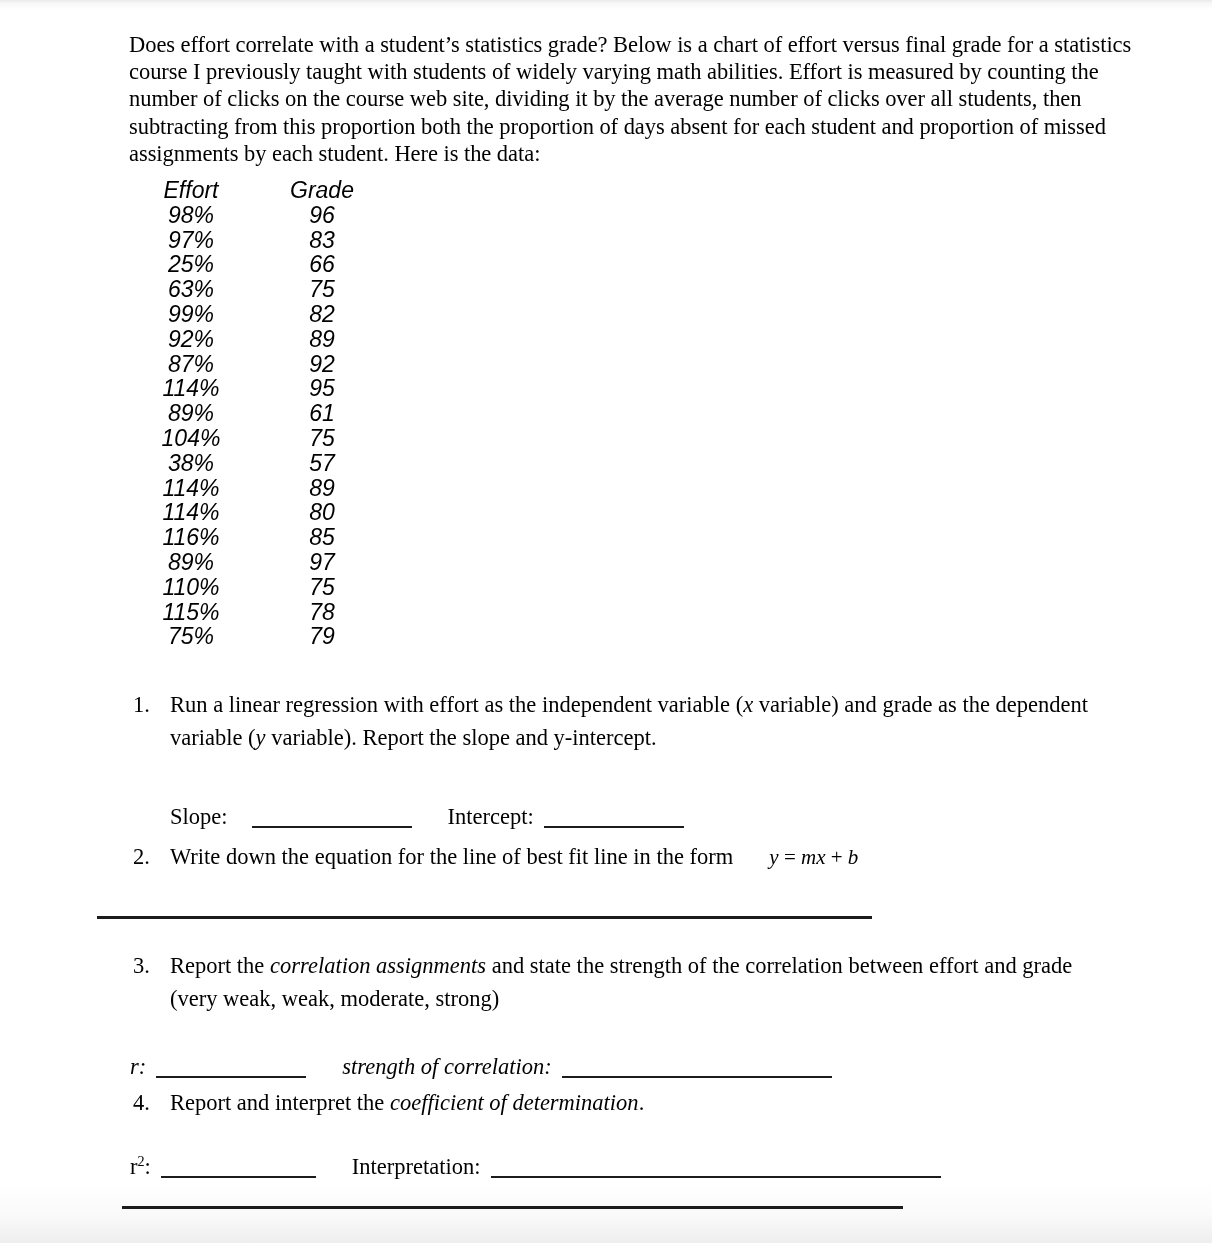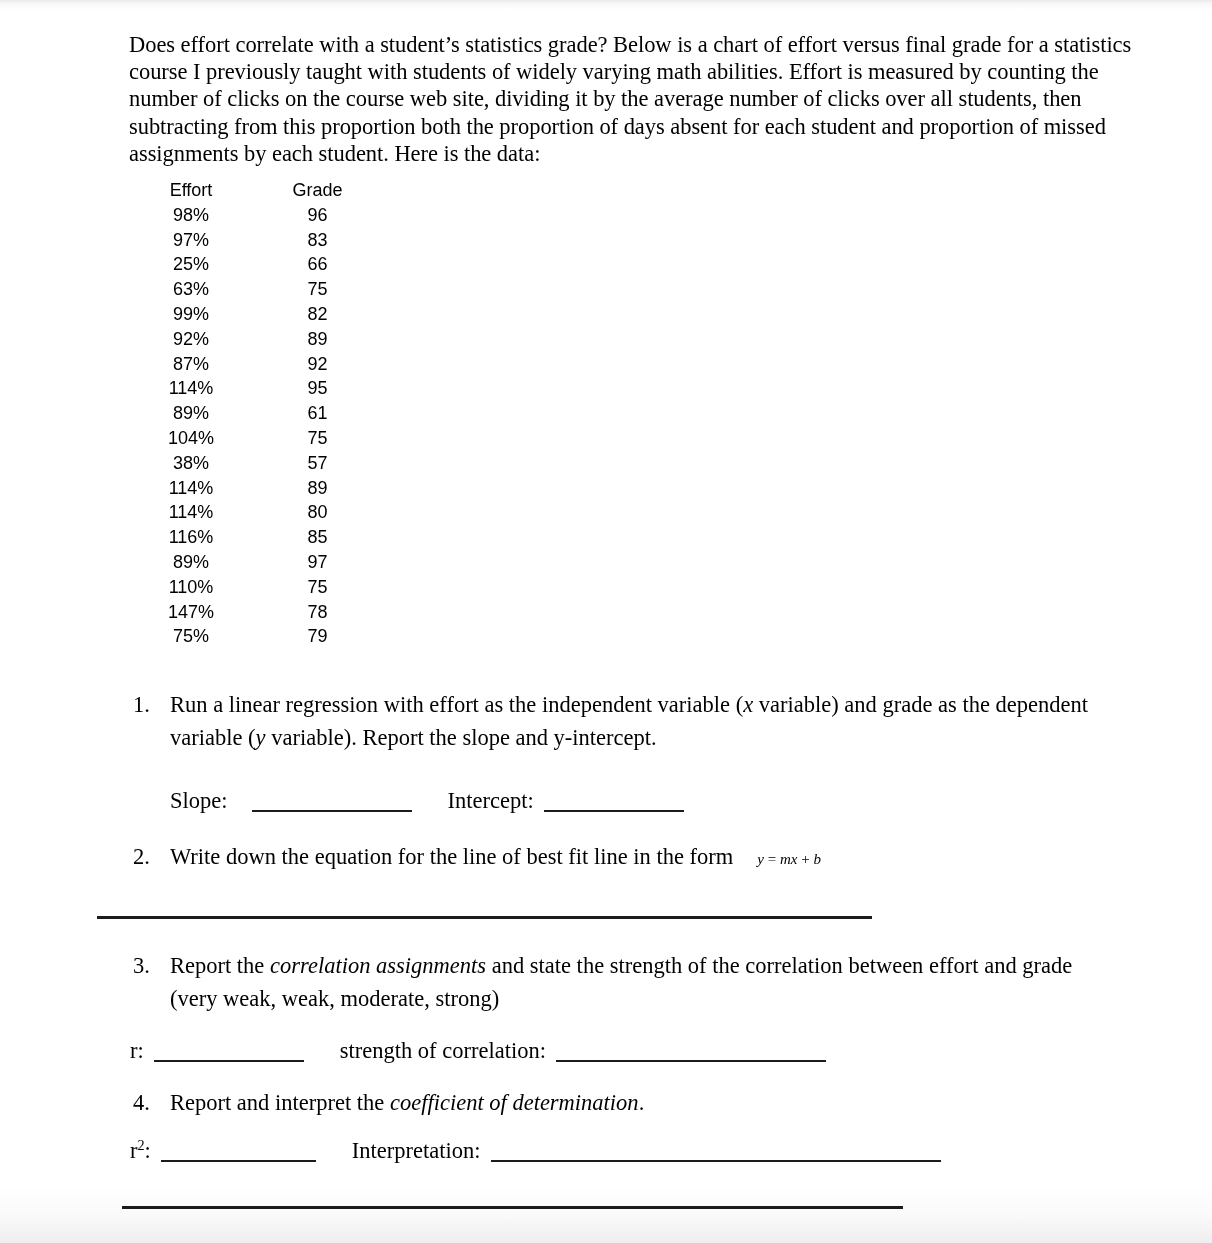--- a/index.html
+++ b/index.html
@@ -43,22 +43,23 @@
     margin-left: 34px;
   }
 
   
   .data-table {
     position: absolute;
     left: 150px;
     top: 178px;
     border-collapse: collapse;
     font-family: "Liberation Sans", sans-serif;
-    font-size: 18px;
+    font-size: 23px;
     line-height: 24.8px;
+    font-style: italic;
   }
   .data-table th {
     font-weight: normal;
     padding: 0;
     text-align: center;
   }
   .data-table td {
     padding: 0;
     text-align: center;
   }
@@ -92,23 +93,24 @@
   .q1 { top: 688px; }
   .q2 { top: 840px; }
   .q3 { top: 949px; }
   .q4 { top: 1086px; }
 
   .answer-line {
     position: absolute;
     font-size: 22.5px;
     line-height: 30px;
     white-space: nowrap;
+    margin-top: 16px;
   }
   .al-slope { left: 170px; top: 786px; }
-  .al-r     { left: 130px; top: 1036px; }
+  .al-r     { left: 130px; top: 1036px; font-style: italic; }
   .al-r2    { left: 130px; top: 1136px; }
 
   .blank {
     display: inline-block;
     border-bottom: 2.4px solid #1c1c1c;
     vertical-align: -4px;
   }
   .blank-slope  { width: 160px; }
   .blank-int    { width: 140px; }
   .blank-r      { width: 150px; }
@@ -124,21 +126,22 @@
     position: absolute;
     height: 3px;
     background: #1c1c1c;
   }
   .rule-1 { left: 97px;  top: 916px;  width: 775px; }
   .rule-2 { left: 122px; top: 1206px; width: 781px; }
 
   .math {
     font-family: "Liberation Serif", serif;
     font-style: italic;
-    font-size: 15px;
+    font-size: 21px;
+    margin-left: 12px;
   }
   .math .op { font-style: normal; }
   em { font-style: italic; }
   sup { font-size: 0.63em; vertical-align: super; line-height: 0; }
 </style>
 </head>
 <body>
 
 <div class="page"></div>
 
@@ -229,21 +232,21 @@
         <td>89%</td>
         <td></td>
         <td>97</td>
       </tr>
       <tr>
         <td>110%</td>
         <td></td>
         <td>75</td>
       </tr>
       <tr>
-        <td>147%</td>
+        <td>115%</td>
         <td></td>
         <td>78</td>
       </tr>
       <tr>
         <td>75%</td>
         <td></td>
         <td>79</td>
       </tr>
     </tbody>
   </table>

